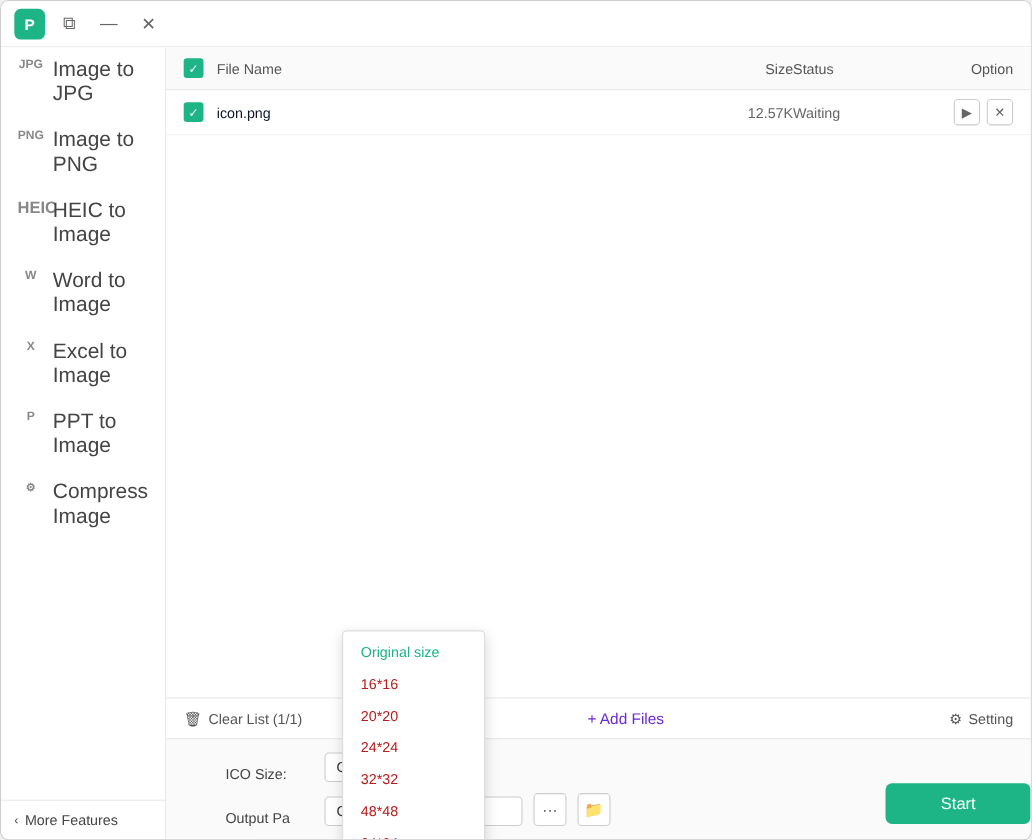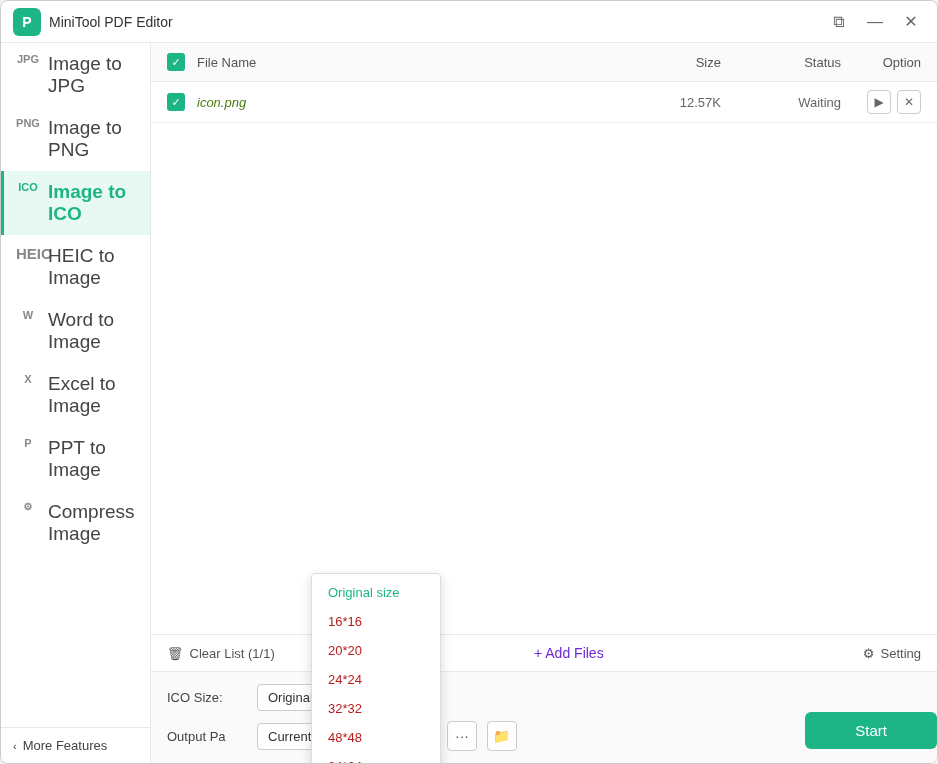--- a/index.html
+++ b/index.html
@@ -132,41 +132,41 @@
       align-items: center;
       padding: 10px 16px;
       border-bottom: 1px solid #e8e8e8;
       background: #fafafa;
       color: #555;
       font-size: 13px;
     }
     .col-check { width: 30px; flex-shrink: 0; }
     .col-name { flex: 1; }
     .col-size { width: 100px; text-align: right; }
-    .col-status { width: 120px; text-align: right; }
+    .col-status { width: 120px; text-align: left; }
     .col-option { width: 80px; text-align: right; }
     .table-body { flex: 1; overflow-y: auto; }
     .table-row {
       display: flex;
       align-items: center;
       padding: 8px 16px;
       border-bottom: 1px solid #f0f0f0;
     }
     .check-icon {
       width: 18px;
       height: 18px;
       border-radius: 3px;
       background: #1db585;
       display: flex;
       align-items: center;
       justify-content: center;
       color: #fff;
       font-size: 11px;
     }
-    .file-name { color: #4d7c0f; font-style: italic; }
+    .file-name { color: #0f172a; }
     .file-size { color: #666; }
     .file-status { color: #666; }
     .row-actions { display: flex; gap: 6px; justify-content: flex-end; }
     .row-btn {
       width: 24px;
       height: 24px;
       border: 1px solid #ccc;
       background: #fff;
       border-radius: 4px;
       cursor: pointer;
@@ -199,22 +199,23 @@
       border-top: 1px solid #e8e8e8;
       padding: 12px 16px;
       background: #fafafa;
       display: flex;
       flex-direction: column;
       gap: 10px;
       position: relative;
     }
     .bottom-row {
       display: flex;
-      align-items: center;
+      align-items: flex-end;
       gap: 10px;
+      margin-left: 38px;
     }
     .bottom-label {
       font-size: 13px;
       color: #444;
       width: 80px;
       flex-shrink: 0;
     }
     .select-wrapper {
       position: relative;
       display: inline-block;
@@ -291,42 +292,37 @@
   </style>
 </head>
 <body>
 
 <div class="window">
 
   <div class="titlebar">
     <div class="titlebar-logo">
       <span>P</span>
     </div>
-    <span class="titlebar-title">MiniTool PDF Editor</span>
     <div class="titlebar-controls">
       <button class="titlebar-btn">⧉</button>
       <button class="titlebar-btn">—</button>
       <button class="titlebar-btn close">✕</button>
     </div>
   </div>
 
   <div class="content">
 
     <div class="sidebar">
       <div class="sidebar-item">
         <span class="sidebar-item-icon">JPG</span>
         <span class="sidebar-item-label">Image to JPG</span>
       </div>
       <div class="sidebar-item">
         <span class="sidebar-item-icon">PNG</span>
         <span class="sidebar-item-label">Image to PNG</span>
-      </div>
-      <div class="sidebar-item active">
-        <span class="sidebar-item-icon">ICO</span>
-        <span class="sidebar-item-label">Image to ICO</span>
       </div>
       <div class="sidebar-item">
         <span class="sidebar-item-icon" style="font-size:15px;">HEIC</span>
         <span class="sidebar-item-label">HEIC to Image</span>
       </div>
       <div class="sidebar-item">
         <span class="sidebar-item-icon">W</span>
         <span class="sidebar-item-label">Word to Image</span>
       </div>
       <div class="sidebar-item">

